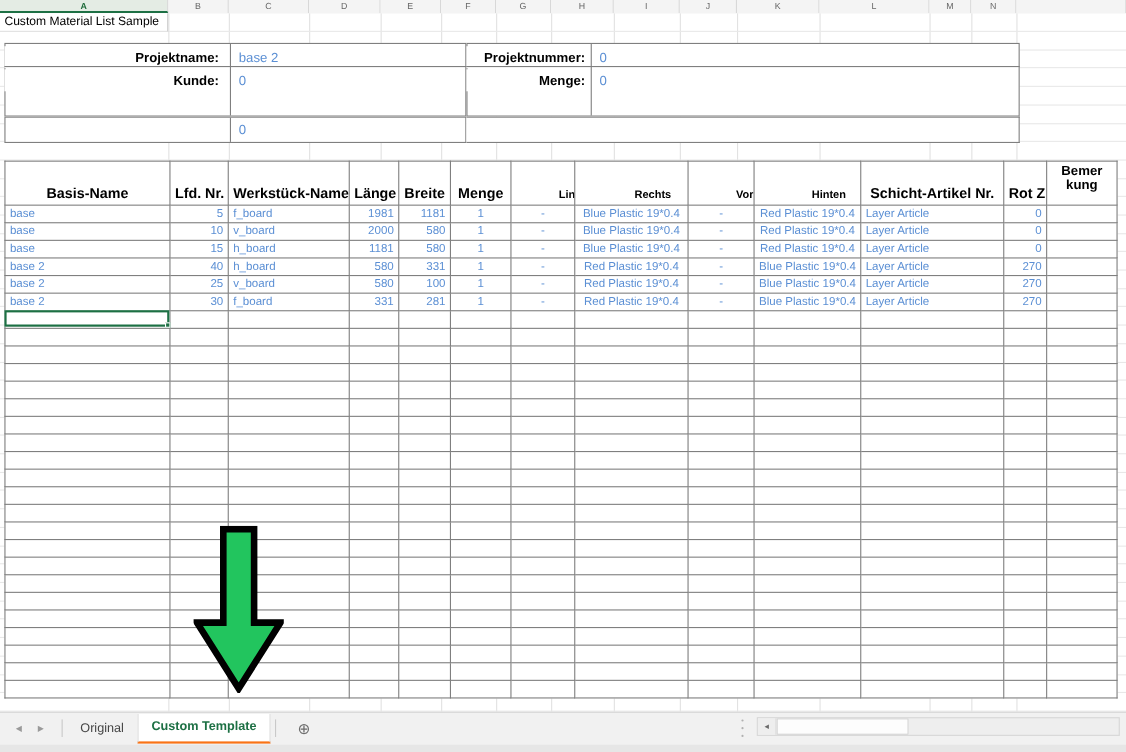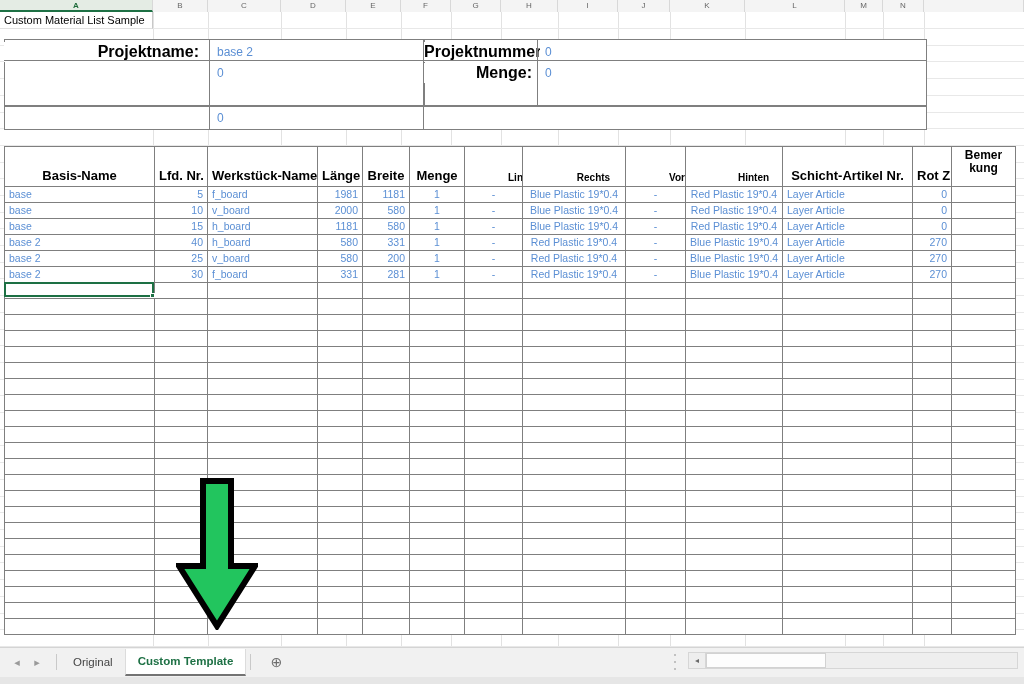--- a/index.html
+++ b/index.html
@@ -50,21 +50,21 @@
   .info{
     position:absolute;left:4px;top:39px;width:1011px;height:107px;
     box-sizing:border-box;
   }
   .infoBox{
     position:absolute;box-sizing:border-box;background:#fff;
     border:1px solid #7f7f7f;
   }
   .lblCell{
     position:absolute;box-sizing:border-box;background:#fff;
-    font-weight:bold;font-size:16px;color:#000;
+    font-weight:bold;font-size:12px;color:#000;
     text-align:right;padding-right:5px;line-height:20px;white-space:nowrap;
   }
   .valCell{
     position:absolute;box-sizing:border-box;background:#fff;
     color:#5b8fd4;font-size:12px;line-height:20px;padding-left:5px;white-space:nowrap;
   }
 
   
   .tbl{
     position:absolute;left:4px;top:146px;width:1011px;
@@ -112,21 +112,21 @@
     width:18px;height:18px;display:flex;align-items:center;justify-content:center;
     color:#9a9a9a;font-size:11px;line-height:1;
   }
   .tabsep{width:1px;height:16px;background:#c9c9c9;margin:0 4px;}
   .tab{
     height:27px;display:flex;align-items:center;padding:0 12px;
     font-size:11.5px;color:#444;box-sizing:border-box;white-space:nowrap;
   }
   .tab.active{
     font-weight:bold;color:#1d7044;background:#fff;
-    border-bottom:2px solid #737373;
+    border-bottom:2px solid #f97316;
     border-left:1px solid #dcdcdc;border-right:1px solid #dcdcdc;
   }
   .addsheet{
     width:22px;height:22px;margin-left:10px;
     display:flex;align-items:center;justify-content:center;
     color:#6d6d6d;font-size:14px;
   }
   .splitter{
     position:absolute;left:672px;top:6px;width:6px;height:16px;
     display:flex;flex-direction:column;justify-content:space-between;align-items:center;
@@ -227,20 +227,21 @@
     <div class="infoBox" style="left:0;top:0;width:420px;height:67px;"></div>
     <div class="infoBox" style="left:420px;top:0;width:503px;height:67px;"></div>
     <div class="infoBox" style="left:0;top:67px;width:420px;height:24px;"></div>
     <div class="infoBox" style="left:420px;top:67px;width:503px;height:24px;border-left:none;"></div>
 
     <div class="lblCell" style="left:0;top:3px;width:200px;">Projektname:</div>
     <div class="valCell" style="left:208px;top:3px;width:205px;">base 2</div>
     <div class="lblCell" style="left:420px;top:3px;width:113px;">Projektnummer:</div>
     <div class="valCell" style="left:536px;top:3px;width:380px;">0</div>
 
+    <div class="lblCell" style="left:0;top:24px;width:200px;">Kunde:</div>
     <div class="valCell" style="left:208px;top:24px;width:205px;">0</div>
     <div class="lblCell" style="left:420px;top:24px;width:113px;">Menge:</div>
     <div class="valCell" style="left:536px;top:24px;width:380px;">0</div>
 
     <div class="valCell" style="left:208px;top:69px;width:205px;">0</div>
 
     <div style="position:absolute;left:205px;top:1px;width:1px;height:65px;background:#7f7f7f;"></div>
     <div style="position:absolute;left:533px;top:1px;width:1px;height:65px;background:#7f7f7f;"></div>
     <div style="position:absolute;left:205px;top:68px;width:1px;height:22px;background:#7f7f7f;"></div>
     <div style="position:absolute;left:0;top:21px;width:420px;height:1px;background:#7f7f7f;"></div>
@@ -339,21 +340,21 @@
           <td class="ctr">Blue Plastic 19*0.4</td>
           <td class="lft">Layer Article</td>
           <td class="num">270</td>
           <td class="lft"></td>
         </tr>
         <tr>
           <td class="lft">base 2</td>
           <td class="num">25</td>
           <td class="lft">v_board</td>
           <td class="num">580</td>
-          <td class="num">200</td>
+          <td class="num">100</td>
           <td class="ctr">1</td>
           <td class="ctr">-</td>
           <td class="ctr">Red Plastic 19*0.4</td>
           <td class="ctr">-</td>
           <td class="ctr">Blue Plastic 19*0.4</td>
           <td class="lft">Layer Article</td>
           <td class="num">270</td>
           <td class="lft"></td>
         </tr>
         <tr>

